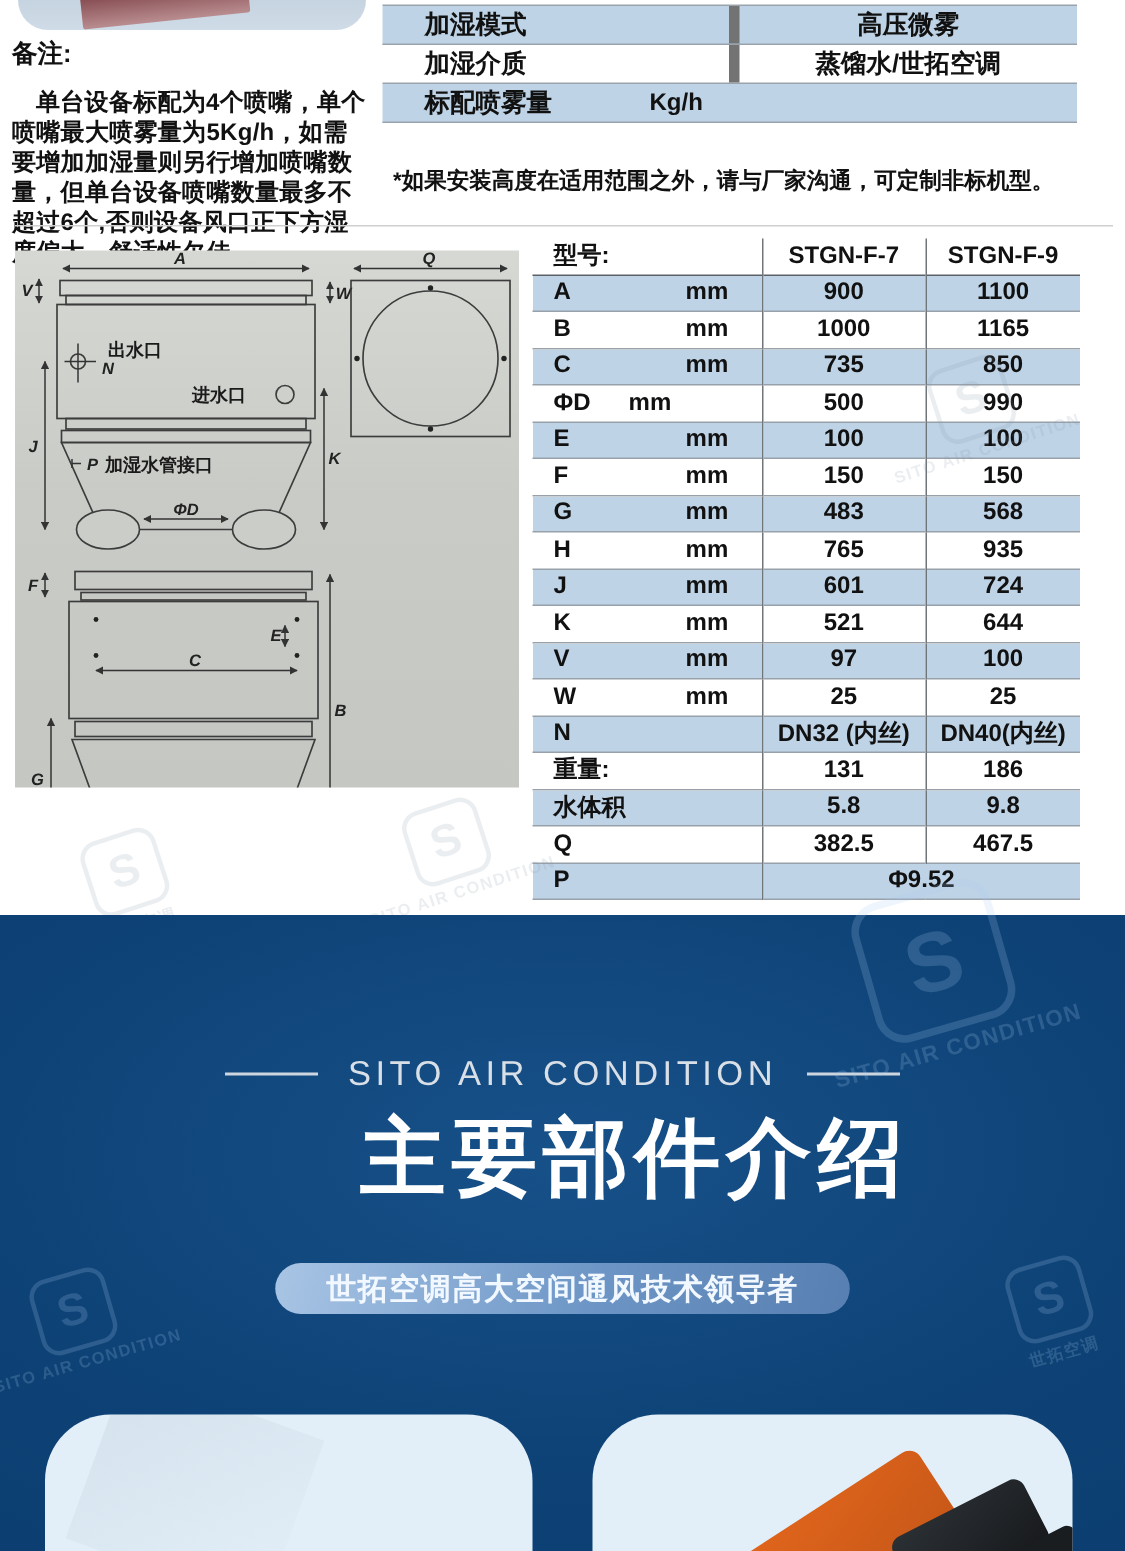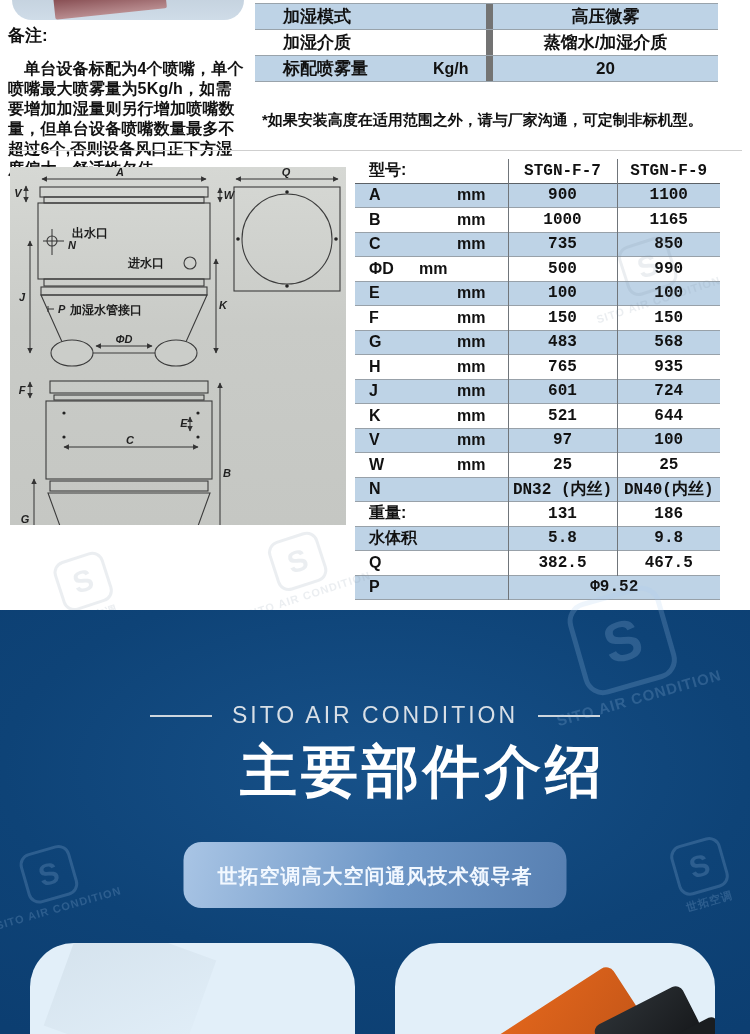--- a/index.html
+++ b/index.html
@@ -41,36 +41,36 @@
 
   
   .dims{position:absolute;left:355px;top:159px;width:365px;border-collapse:collapse;
         table-layout:fixed;font-size:16px;font-weight:bold;color:#111;}
   .dims td{height:23.5px;padding:0;overflow:hidden;}
   .dims tr{border-bottom:1px solid #98a1a9;}
   .dims tr.hdr{border-bottom:1px solid #5c6166;}
   .dims tr.b{background:#bed3e6;}
   .dims .lblin{display:flex;justify-content:space-between;align-items:center;
                padding:0 22px 0 14px;}
-  .dims .c1,.dims .c2{text-align:center;border-left:1px solid #70757a;font-family:Liberation Mono, monospace;}
+  .dims .c1,.dims .c2{text-align:center;border-left:1px solid #70757a;}
   .dims col.cl{width:153px;} .dims col.c1w{width:109px;} .dims col.c2w{width:103px;}
   .dims .r-phid .unit{margin-right:38px;}
   .dims .hdr td{background:#fff;}
 
   
   .blue{position:absolute;left:0;top:610px;width:750px;height:424px;
     background:radial-gradient(ellipse 620px 320px at 375px 160px,#175189 0%,#0e4377 60%,#0c3e71 100%);}
   .eyebrow{position:absolute;left:0;top:92px;width:750px;display:flex;align-items:center;
     justify-content:center;gap:20px;color:#d8dfe6;}
   .eyebrow .ln{width:62px;height:2px;background:#cdd6de;}
   .eyebrow .tx{font-size:23px;letter-spacing:3px;font-weight:400;}
   .main-title{position:absolute;left:0;top:124px;width:750px;text-align:center;
     font-size:57px;font-weight:bold;color:#fff;letter-spacing:4px;margin-left:48px;}
   .badge{position:absolute;left:50%;top:232px;transform:translateX(-50%);
-    height:34px;line-height:36px;padding:16px 34px;border-radius:18px;white-space:nowrap;
+    height:34px;line-height:36px;padding:0 34px;border-radius:18px;white-space:nowrap;
     background:linear-gradient(105deg,#a9c5e5 0%,#6d96c6 55%,#577fb1 100%);
     color:#f2f8ff;font-size:20px;font-weight:bold;letter-spacing:1px;}
 
   
   .card{position:absolute;top:943px;height:140px;background:#e2eff9;border-radius:44px;overflow:hidden;}
   .card.left{left:30px;width:325px;}
   .card.right{left:395px;width:320px;}
   .card-shadow{position:absolute;left:30px;top:-10px;width:140px;height:120px;
     background:linear-gradient(135deg,rgba(90,110,125,0.10),rgba(90,110,125,0));transform:rotate(20deg);}
   .act-body{position:absolute;left:88px;top:58px;width:165px;height:95px;border-radius:9px;
@@ -106,26 +106,25 @@
 
   <div class="spec">
     <div class="spec-row b">
       <span class="spec-lbl">加湿模式</span>
       <span class="spec-unit"></span>
       <span class="spec-val">高压微雾</span>
     </div>
     <div class="spec-row">
       <span class="spec-lbl">加湿介质</span>
       <span class="spec-unit"></span>
-      <span class="spec-val">蒸馏水/加湿介质</span>
+      <span class="spec-val">蒸馏水/世拓空调</span>
     </div>
     <div class="spec-row b">
       <span class="spec-lbl">标配喷雾量</span>
       <span class="spec-unit">Kg/h</span>
-      <span class="spec-val">20</span>
     </div>
   </div>
   <div class="spec-note">*如果安装高度在适用范围之外，请与厂家沟通，可定制非标机型。</div>
 
   <div class="hr-divider"></div>
 
   <div class="draw-panel">
     <svg width="336" height="358" viewBox="0 0 336 358">
       <defs>
         <marker id="arr" viewBox="0 0 10 10" refX="9" refY="5" markerWidth="5.5" markerHeight="5.5" orient="auto-start-reverse">

